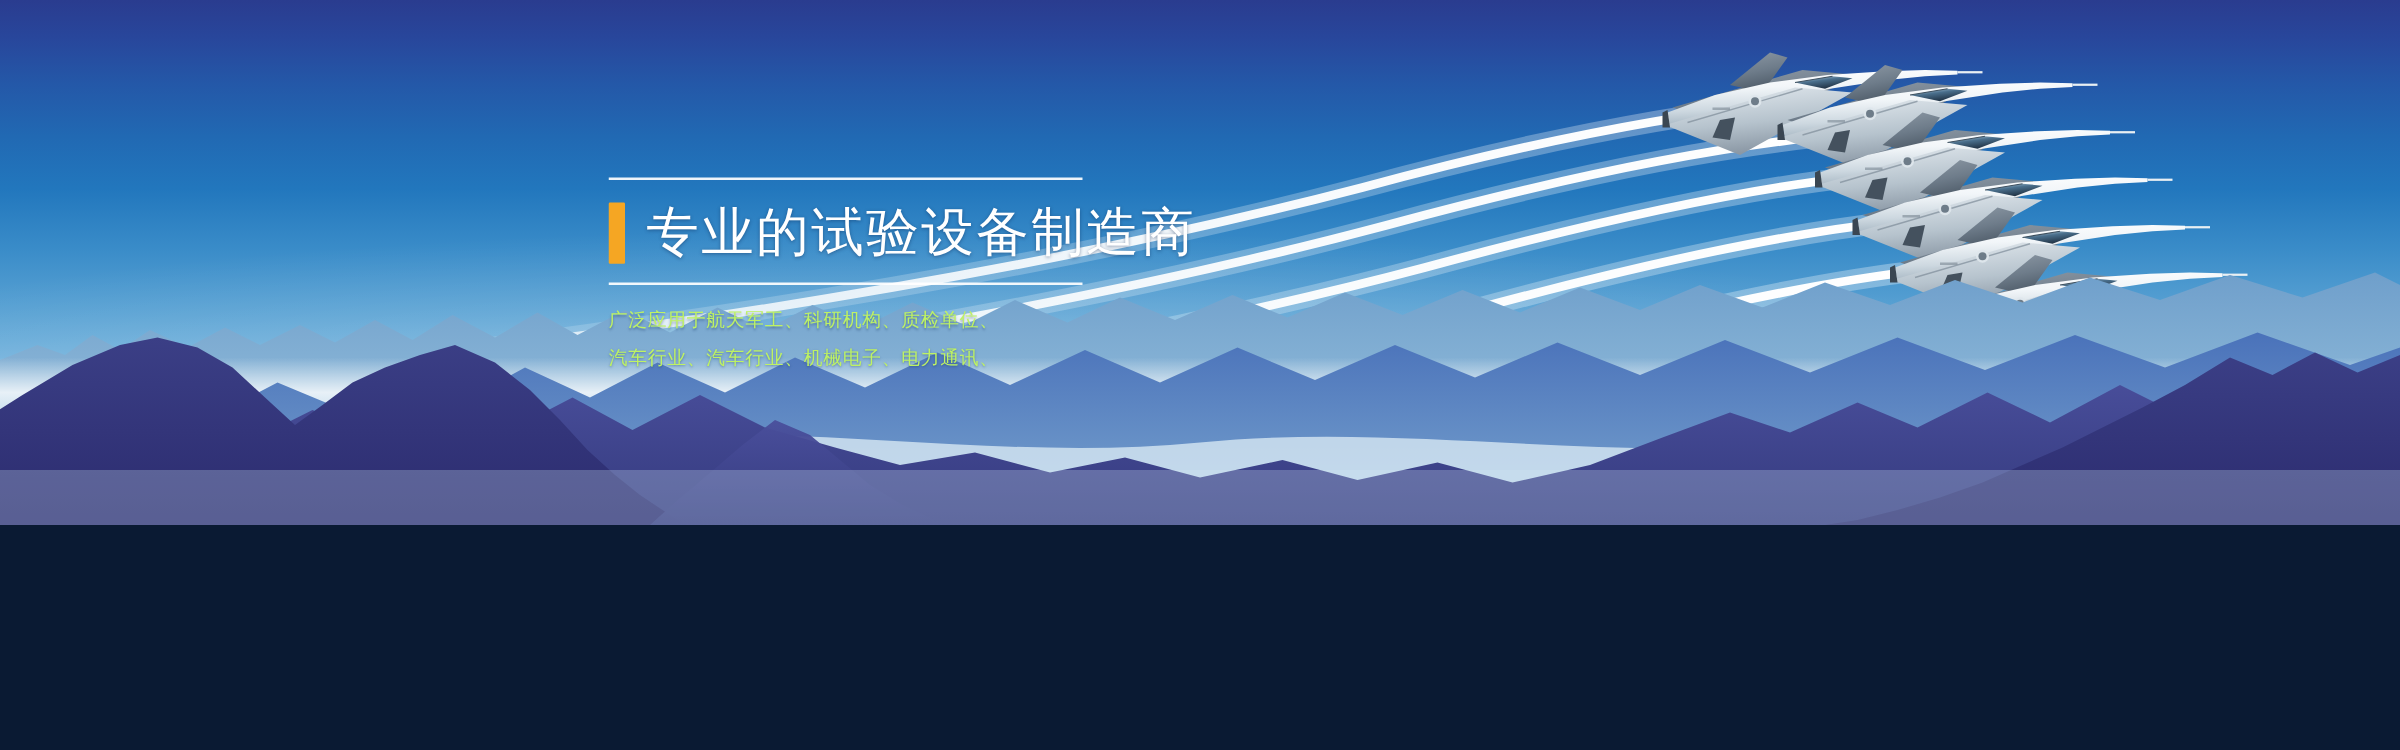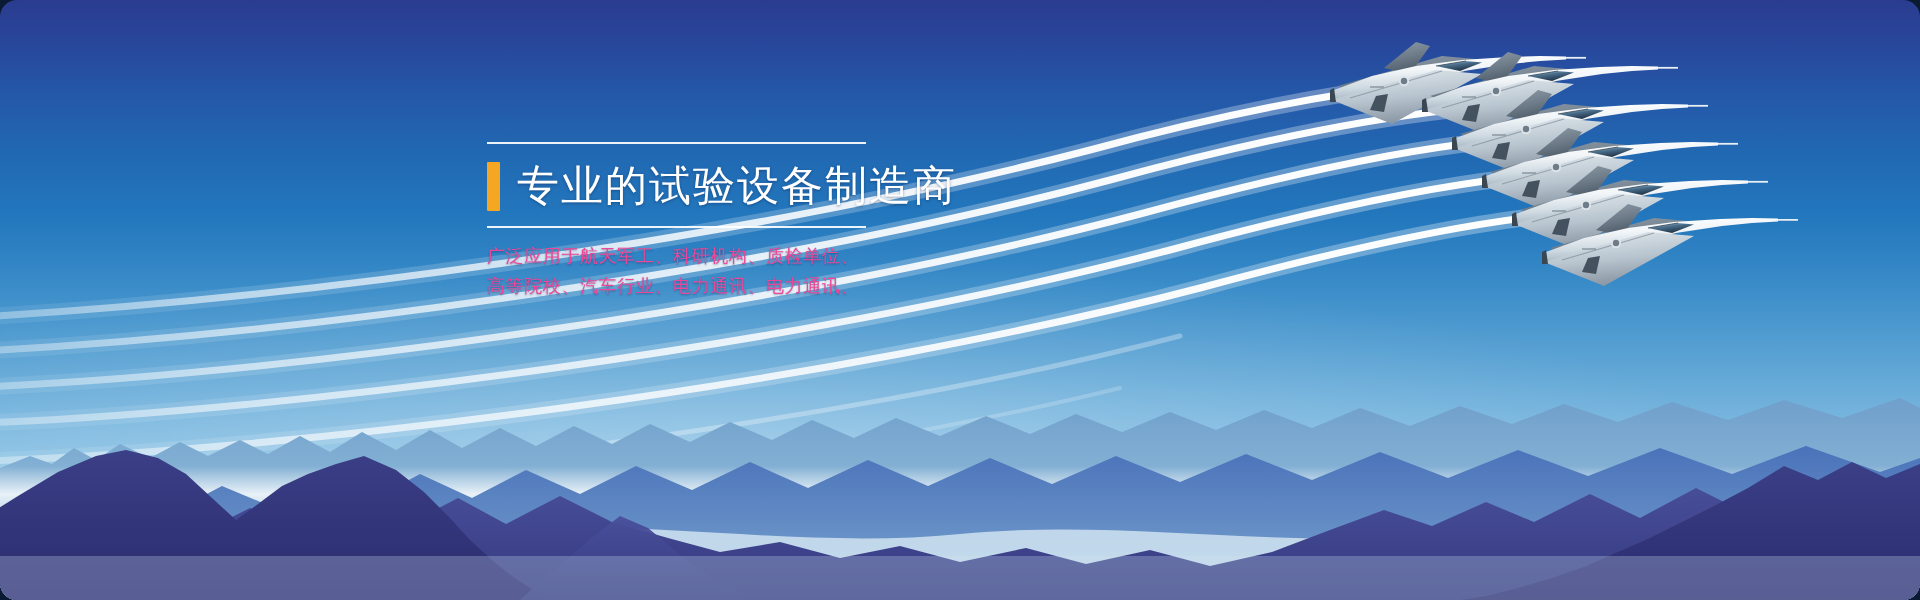--- a/index.html
+++ b/index.html
@@ -1,21 +1,20 @@
 <!DOCTYPE html>
 <html><head>
 <meta charset="utf-8">
 <title>Banner</title>
 <style>
   html,body{margin:0;padding:0;background:#0a1a33;}
   *{box-sizing:border-box;}
   .stage{
-    position:relative;width:1920px;height:600px;overflow:hidden;
+    position:relative;width:1920px;height:420px;overflow:hidden;
     font-family:"DejaVu Sans","Liberation Sans",sans-serif;
-    border-radius:17px;
   }
 
   
   .sky{position:absolute;inset:0;
     background:linear-gradient(to bottom,
       #2a3c8f 0%, #28469b 7%, #2458a8 16%, #2169b3 26%,
       #2277bd 36%, #3b8dc9 48%, #5ba3d4 60%, #7db9e0 72%,
       #9ccfe9 84%, #b4ddef 93%, #bfe2f1 100%);}
   .sky-glow{position:absolute;left:-10%;top:38%;width:120%;height:70%;
     background:radial-gradient(ellipse 60% 70% at 40% 60%,
@@ -38,21 +37,21 @@
   .rule{height:2px;background:#ffffff;width:379px;opacity:.92;}
   .rule.bottom{margin-top:0;}
   .headline-row{position:relative;display:flex;align-items:center;
     height:62px;margin:11px 0 9px 0;}
   .accent-bar{width:13px;height:49px;background:#f5a623;flex:0 0 13px;
     border-radius:1px;}
   .headline{margin-left:17px;color:#ffffff;font-size:42px;line-height:1;
     letter-spacing:2px;font-weight:400;white-space:nowrap;
     text-shadow:0 1px 3px rgba(10,35,80,.45);}
   .subtitle{margin-top:13px;}
-  .subline{color:#ec4899;font-size:18px;line-height:30px;
+  .subline{color:#bef264;font-size:15px;line-height:30px;
     letter-spacing:.6px;white-space:nowrap;
     text-shadow:0 1px 2px rgba(10,35,80,.4);}
 </style>
 </head>
 <body>
 
 <div class="stage">
 
   <div class="sky"></div>
   <div class="sky-glow"></div>
@@ -243,18 +242,18 @@
 
     <div class="headline-row">
       <span class="accent-bar"></span>
       <h1 class="headline">专业的试验设备制造商</h1>
     </div>
 
     <div class="rule bottom"></div>
 
     <div class="subtitle">
       <div class="subline">广泛应用于航天军工、科研机构、质检单位、</div>
-      <div class="subline">高等院校、汽车行业、电力通讯、电力通讯、</div>
+      <div class="subline">汽车行业、汽车行业、机械电子、电力通讯、</div>
     </div>
 
   </div>
 
 </div>
 
 </body></html>

